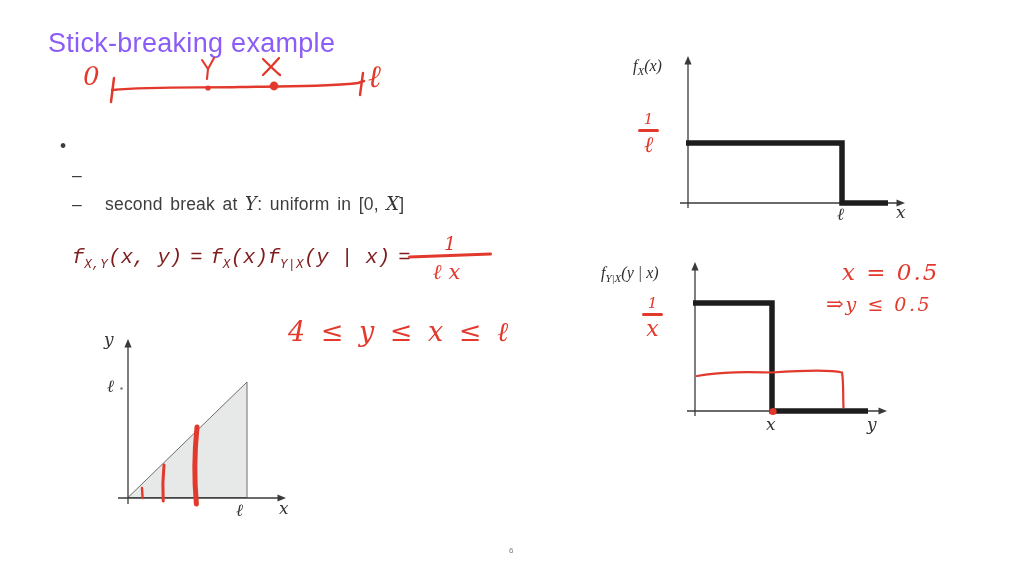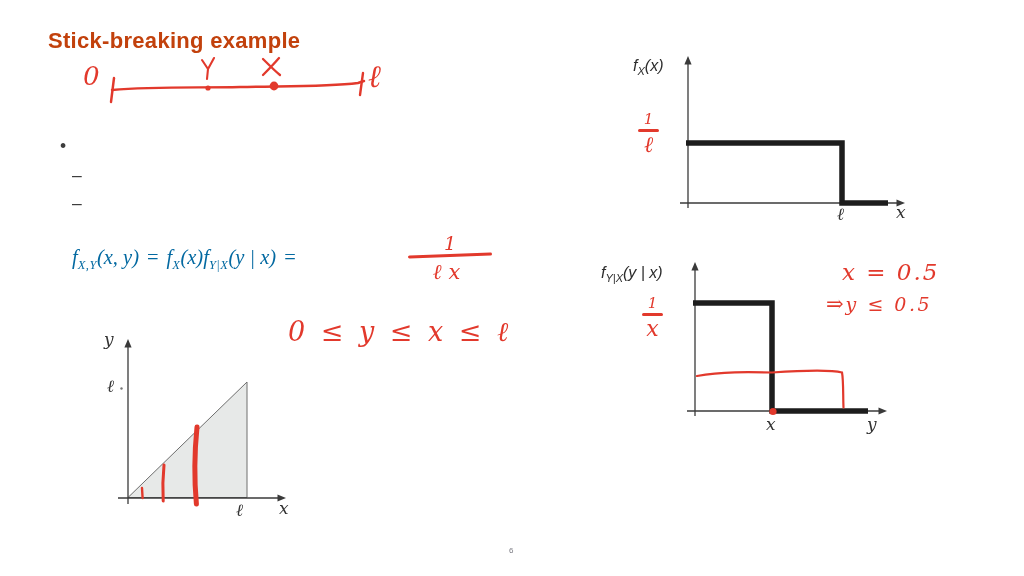--- a/index.html
+++ b/index.html
@@ -2,49 +2,49 @@
 <html><head>
 <meta charset="utf-8">
 <style>
   html,body{margin:0;padding:0;}
   body{
     width:1024px;height:576px;position:relative;background:#ffffff;
     font-family:"Liberation Sans",sans-serif;overflow:hidden;
   }
   .abs{position:absolute;}
   .title{
-    left:48px;top:28px;font-size:22px;font-weight:bold;color:#c2410c;
+    left:48px;top:28px;font-size:27px;font-weight:normal;color:#8b5cf6;
     letter-spacing:.3px;
   }
   .btext,.marker{color:#3d3d3d;font-size:17.5px;letter-spacing:.2px;word-spacing:2.5px;}
   .bullets{left:60px;top:136px;width:440px;}
   .brow{display:flex;align-items:baseline;height:28.5px;}
   .brow .marker{flex:0 0 28px;}
   .brow.indent{margin-left:12px;}
   .brow.indent .marker{flex:0 0 33px;}
   .math{font-family:"DejaVu Serif",serif;font-style:italic;font-size:18px;color:#333;word-spacing:normal;}
   .formula{
-    left:72px;top:246px;font-family:Liberation Serif, serif;font-style:italic;
-    font-size:20.5px;color:#0369a1;white-space:nowrap;
+    left:72px;top:246px;font-family:Liberation Mono, monospace;font-style:italic;
+    font-size:20.5px;color:#7f1d1d;white-space:nowrap;
   }
   .formula sub{font-size:12.5px;font-style:italic;letter-spacing:.5px;}
   .formula .eq{margin:0 8px;font-style:normal;}
   .hand{font-family:"DejaVu Serif",serif;font-style:italic;color:#e2392c;}
   .bigfrac{
     left:406px;top:233px;display:flex;flex-direction:column;align-items:center;width:88px;
   }
   .bigfrac .num{font-size:19px;line-height:20px;}
   .bigfrac .bar{width:84px;height:3px;background:#e2392c;border-radius:2px;transform:rotate(-2deg);margin:1px 0 2px 0;}
   .bigfrac .den{font-size:21px;line-height:26px;letter-spacing:7px;}
   .constraint{left:288px;top:316px;font-size:27px;letter-spacing:3.5px;}
   .rfrac{display:flex;flex-direction:column;align-items:center;}
   .rfrac .n{font-size:15px;line-height:15px;}
   .rfrac .b{width:21px;height:2.6px;background:#e2392c;border-radius:2px;margin:2px 0;}
   .rfrac .d{font-size:22px;line-height:22px;}
-  .plot-label{font-family:Liberation Sans, sans-serif;font-style:italic;font-size:16px;color:#2d2d2d;white-space:nowrap;}
+  .plot-label{font-family:Liberation Serif, serif;font-style:italic;font-size:16px;color:#2d2d2d;white-space:nowrap;}
   .plot-label sub{font-size:11px;}
   .tick{font-family:"DejaVu Serif",serif;font-style:italic;font-size:17px;color:#333;}
   .ann1{left:842px;top:259px;font-size:23px;letter-spacing:2px;white-space:nowrap;}
   .ann2{left:826px;top:292px;font-size:19px;letter-spacing:2.5px;white-space:nowrap;}
   .ann2 .arr{font-size:21px;letter-spacing:0;margin-right:2px;}
   .pagenum{left:509px;top:546px;font-size:8px;color:#7a7a82;}
   svg{display:block;}
 </style>
 </head>
 <body>
@@ -67,33 +67,34 @@
 
 <div class="abs bullets">
   <div class="brow">
     <span class="marker">•</span>
   </div>
   <div class="brow indent">
     <span class="marker">–</span>
   </div>
   <div class="brow indent">
     <span class="marker">–</span>
+    <span class="btext"><span>second break at </span><span class="math">Y</span><span>: uniform in [0, </span><span class="math">X</span><span>]</span></span>
   </div>
 </div>
 
 <div class="abs formula">
   <span>f</span><sub>X,Y</sub><span>(x, y)</span><span class="eq">=</span><span>f</span><sub>X</sub><span>(x)</span><span>f</span><sub>Y|X</sub><span>(y | x)</span><span class="eq">=</span>
 </div>
 <div class="abs bigfrac hand">
   <span class="num">1</span>
   <span class="bar"></span>
   <span class="den">ℓx</span>
 </div>
 
-<div class="abs hand constraint">0 ≤ y ≤ x ≤ ℓ</div>
+<div class="abs hand constraint">4 ≤ y ≤ x ≤ ℓ</div>
 
 <svg class="abs" style="left:100px;top:332px;" width="200" height="200" viewBox="0 0 200 200">
   <polygon points="28,165.5 147,165.5 147,50" fill="#e7e9e8" stroke="#6e6e6e" stroke-width="1"></polygon>
   <g stroke="#3a3a3a" stroke-width="1.3" fill="none">
     <path d="M28 172 L28 13"></path>
     <path d="M18 166 L180 166"></path>
   </g>
   <path d="M28 7 L24.4 15.5 L31.6 15.5 Z" fill="#3a3a3a"></path>
   <path d="M186 166 L177.5 162.4 L177.5 169.6 Z" fill="#3a3a3a"></path>
   <circle cx="21.5" cy="56.5" r="1.2" fill="#777"></circle>

